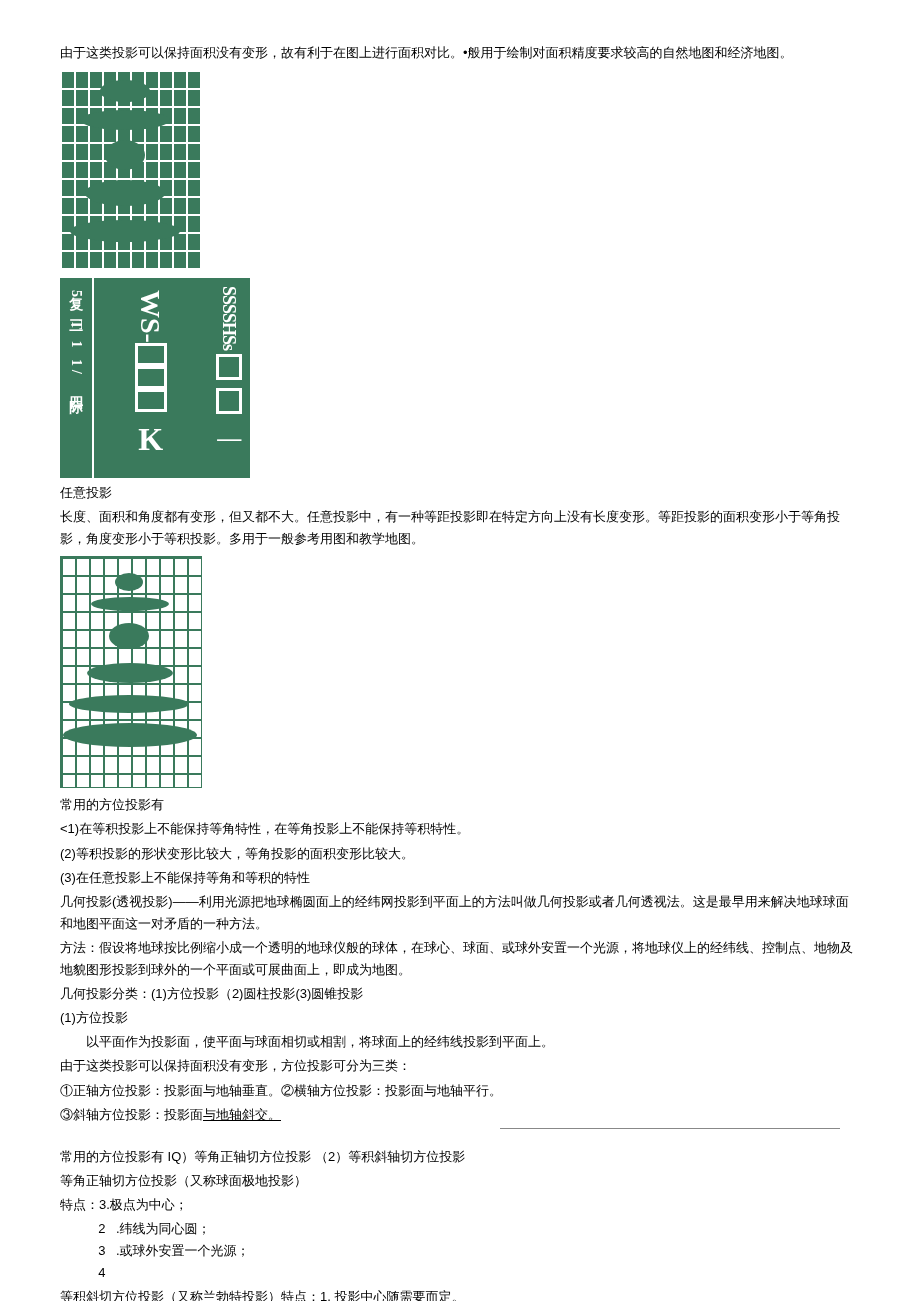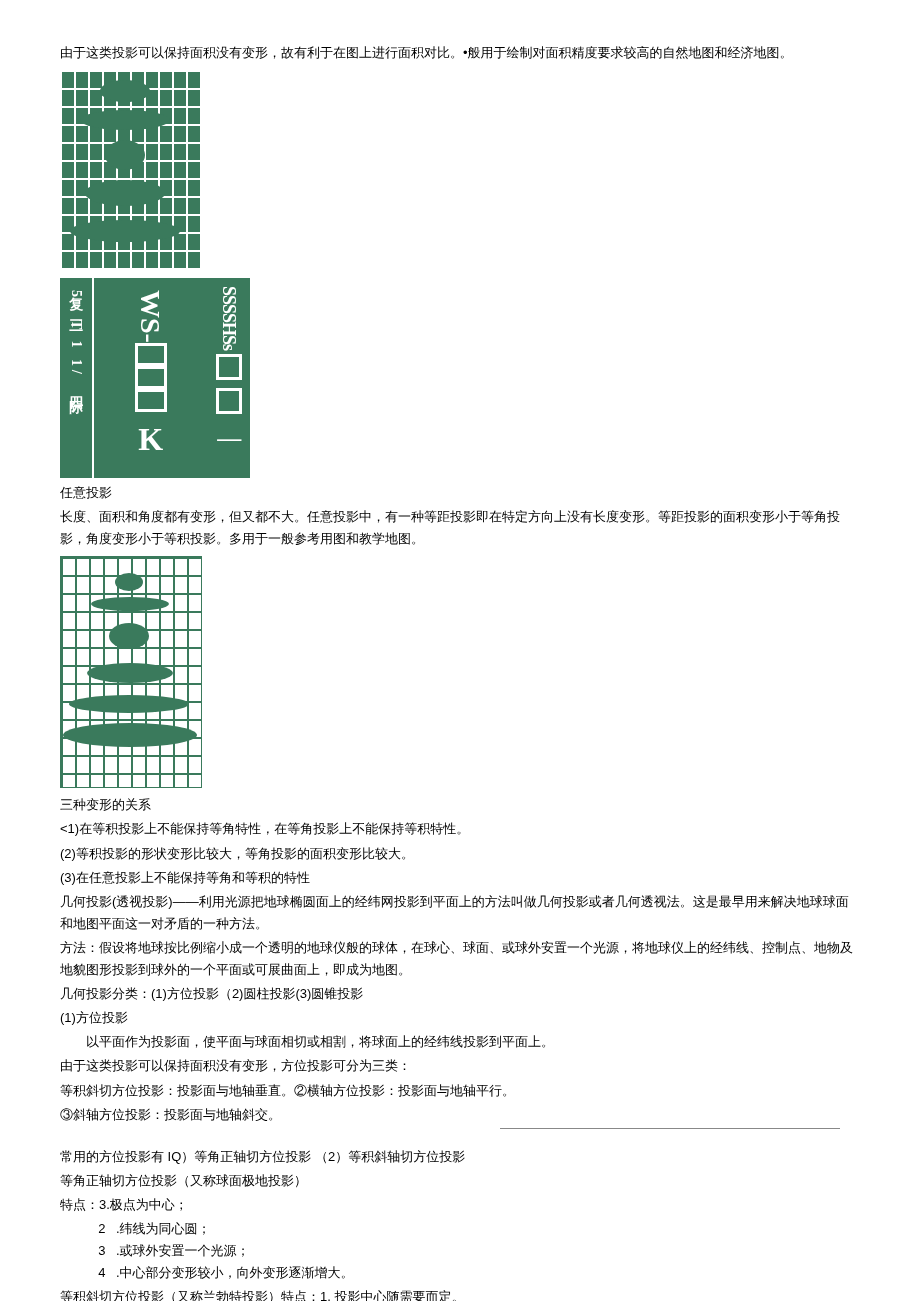--- a/index.html
+++ b/index.html
@@ -104,21 +104,21 @@
       position:absolute; inset:0;
       background-image:
         repeating-linear-gradient(to right, #3a7a5c 0 2px, transparent 2px 14px),
         repeating-linear-gradient(to bottom, #3a7a5c 0 2px, transparent 2px 18px);
     }
     .fig-grid2 .el {
       position:absolute;
       background:#3a7a5c;
       border-radius:50%;
     }
-    .underline { }
+    .underline { text-decoration: underline; }
     .list-row { display:flex; }
     .list-num { width: 3.5em; text-align:right; padding-right:0.8em;}
     .small-strip {
       height: 16px;
       margin: 2px 0;
       position: relative;
     }
     .small-strip::after{
       content:"";
       position:absolute;
@@ -167,53 +167,52 @@
 
 <div class="fig fig-grid2">
   <div class="el" style="left:54px;top:16px;width:28px;height:18px"></div>
   <div class="el" style="left:30px;top:40px;width:78px;height:14px"></div>
   <div class="el" style="left:48px;top:66px;width:40px;height:26px"></div>
   <div class="el" style="left:26px;top:106px;width:86px;height:20px"></div>
   <div class="el" style="left:8px;top:138px;width:120px;height:18px"></div>
   <div class="el" style="left:2px;top:166px;width:134px;height:24px"></div>
 </div>
 
-<div class="para">三种变形的关系</div>
+<div class="para">常用的方位投影有</div>
 <div class="para bold">&lt;1)在等积投影上不能保持等角特性，在等角投影上不能保持等积特性。</div>
 <div class="para bold">(2)等积投影的形状变形比较大，等角投影的面积变形比较大。</div>
 <div class="para bold">(3)在任意投影上不能保持等角和等积的特性</div>
 
 <div class="para bold">几何投影(透视投影)——利用光源把地球椭圆面上的经纬网投影到平面上的方法叫做几何投影或者几何透视法。这是最早用来解决地球球面和地图平面这一对矛盾的一种方法。</div>
 <div class="para">方法：假设将地球按比例缩小成一个透明的地球仪般的球体，在球心、球面、或球外安置一个光源，将地球仪上的经纬线、控制点、地物及地貌图形投影到球外的一个平面或可展曲面上，即成为地图。</div>
 <div class="para bold">几何投影分类：(1)方位投影（2)圆柱投影(3)圆锥投影</div>
 
 <div class="para">(1)方位投影</div>
 <div class="para indent">以平面作为投影面，使平面与球面相切或相割，将球面上的经纬线投影到平面上。</div>
 <div class="para">由于这类投影可以保持面积没有变形，方位投影可分为三类：</div>
-<div class="para">等积斜切方位投影：投影面与地轴垂直。②横轴方位投影：投影面与地轴平行。</div>
+<div class="para">①正轴方位投影：投影面与地轴垂直。②横轴方位投影：投影面与地轴平行。</div>
 <div class="para">
   <span>③斜轴方位投影：投影面</span><span class="underline">与地轴斜交。</span>
 </div>
 
 <div class="small-strip"></div>
 
 <div class="para bold">常用的方位投影有 IQ）等角正轴切方位投影 （2）等积斜轴切方位投影</div>
 <div class="para">等角正轴切方位投影（又称球面极地投影）</div>
 <div class="para">特点：3.极点为中心；</div>
 <div class="list-row">
     <span class="list-num">2</span>
     <span>.纬线为同心圆；</span>
   </div>
 <div class="list-row">
     <span class="list-num">3</span>
     <span>.或球外安置一个光源；</span>
   </div>
 <div class="list-row">
     <span class="list-num">4</span>
-    <span>.中心部分变形较小，向外变形逐渐增大。</span>
   </div>
 
 <div class="para">等积斜切方位投影（又称兰勃特投影）特点：1. 投影中心随需要而定。</div>
 
 
 
 
 
 
 

